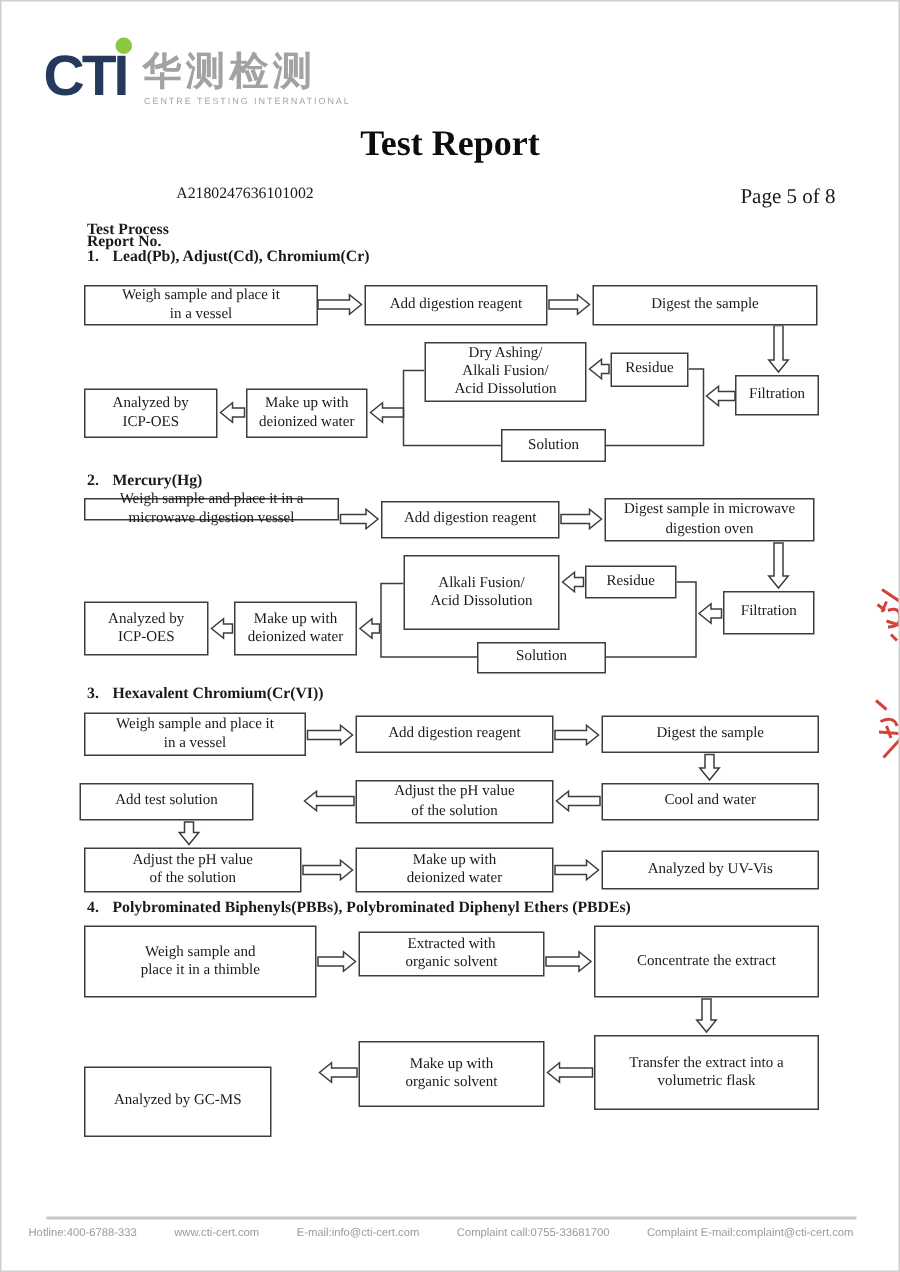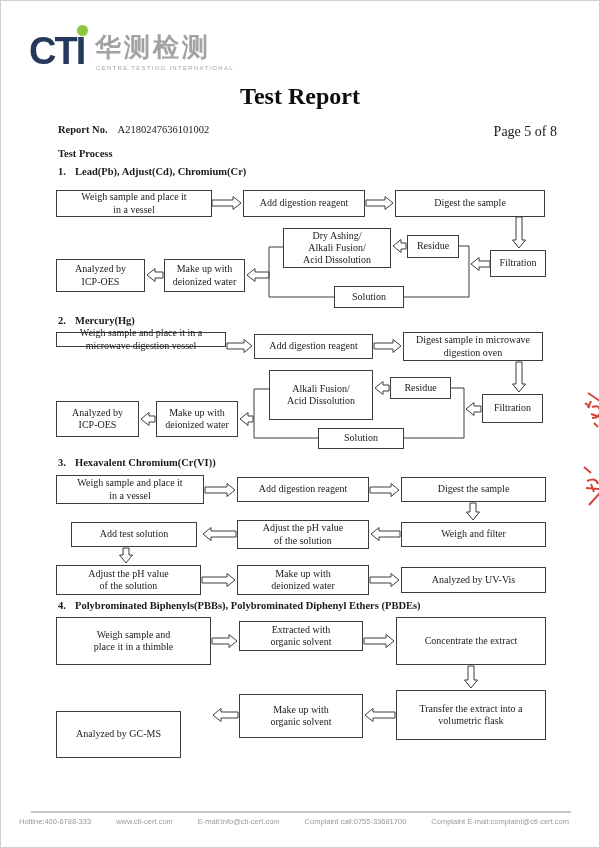--- a/index.html
+++ b/index.html
@@ -12,21 +12,21 @@
   .logo .dot{position:absolute;left:48px;top:4px;width:11px;height:11px;border-radius:50%;background:#8dc63f;}
   .logo .cn{position:absolute;left:66px;top:13px;font-size:26px;line-height:1.05;letter-spacing:3px;
             color:#a2a2a2;font-weight:bold;font-family:Liberation Sans, sans-serif;}
   .logo .sub{position:absolute;left:67px;top:44px;font-family:"Liberation Sans",sans-serif;
              font-size:6px;letter-spacing:1.3px;color:#a5a5a5;}
   
   .title{position:absolute;left:0;top:82px;width:100%;text-align:center;
          font-size:24px;font-weight:bold;color:#0d0d0d;}
   .meta{position:absolute;left:57px;right:42px;top:123px;display:flex;justify-content:space-between;
         font-size:10.5px;}
-  .meta .lbl{font-weight:bold;margin-right:10px;}
+  .meta .lbl{font-weight:bold;margin-right:10px;margin-top:32px;}
   .meta .left{display:flex;}
   .tp{position:absolute;left:57px;top:147px;font-size:10.5px;font-weight:bold;}
   .sec{position:absolute;left:57px;font-size:10.5px;font-weight:bold;display:flex;}
   .sec .num{width:17px;flex:none;}
   
   .fbox{position:absolute;box-sizing:border-box;border:1px solid #3d3d3d;background:#fff;
         display:flex;align-items:center;justify-content:center;text-align:center;
         font-size:10px;line-height:1.22;white-space:pre-line;padding:1px 2px;z-index:2;}
   #connectors{position:absolute;left:0;top:0;z-index:1;}
   
@@ -147,24 +147,24 @@
   <div class="fbox" style="left:55px;top:400px;width:83px;height:36px">Analyzed by
 ICP-OES</div>
   <div class="fbox" style="left:155px;top:400px;width:82px;height:36px">Make up with
 deionized water</div>
   <div class="fbox" style="left:317px;top:427px;width:86px;height:21px">Solution</div>
 
   <div class="fbox" style="left:55px;top:474px;width:148px;height:29px">Weigh sample and place it
 in a vessel</div>
   <div class="fbox" style="left:236px;top:476px;width:132px;height:25px">Add digestion reagent</div>
   <div class="fbox" style="left:400px;top:476px;width:145px;height:25px">Digest the sample</div>
-  <div class="fbox" style="left:70px;top:521px;width:126px;height:25px">Add test solution</div>
+  <div class="fbox" style="left:52px;top:521px;width:116px;height:25px">Add test solution</div>
   <div class="fbox" style="left:236px;top:519px;width:132px;height:29px">Adjust the pH value
 of the solution</div>
-  <div class="fbox" style="left:400px;top:521px;width:145px;height:25px">Weigh and filter</div>
+  <div class="fbox" style="left:400px;top:521px;width:145px;height:25px">Cool and water</div>
   <div class="fbox" style="left:55px;top:564px;width:145px;height:30px">Adjust the pH value
 of the solution</div>
   <div class="fbox" style="left:236px;top:564px;width:132px;height:30px">Make up with
 deionized water</div>
   <div class="fbox" style="left:55px;top:616px;width:155px;height:48px">Weigh sample and
 place it in a thimble</div>
 
   <div class="fbox" style="left:400px;top:566px;width:145px;height:26px">Analyzed by UV-Vis</div>
   <div class="fbox" style="left:238px;top:620px;width:124px;height:30px">Extracted with
 organic solvent</div>

